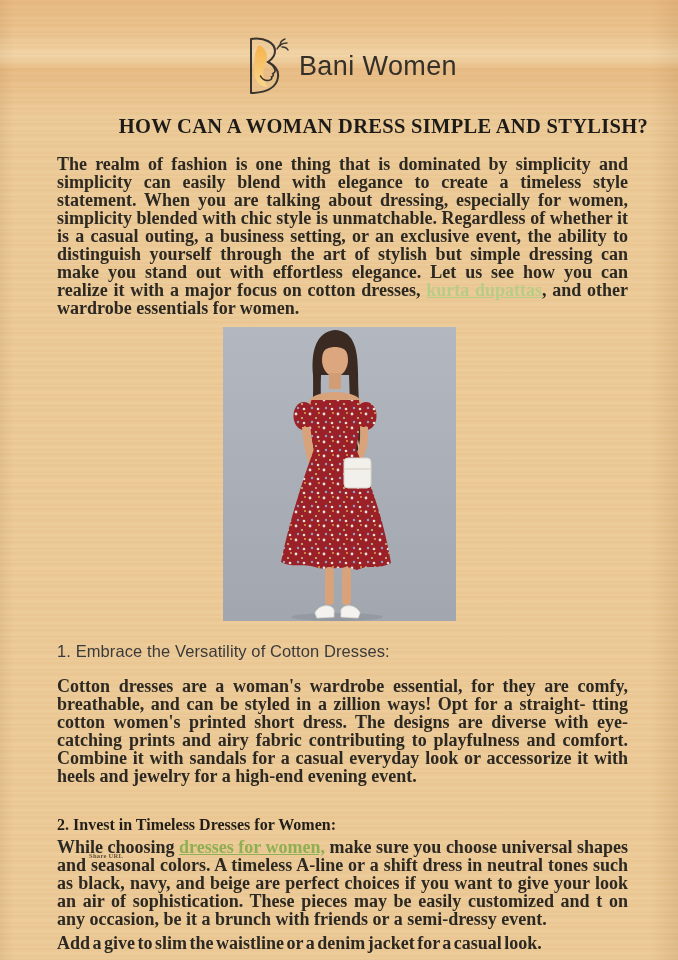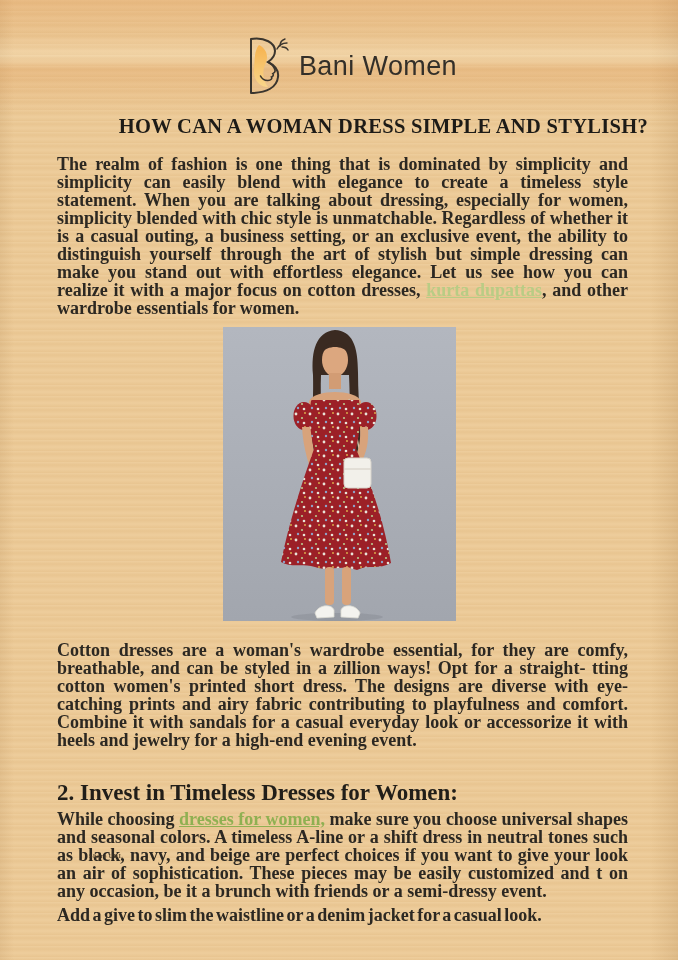--- a/index.html
+++ b/index.html
@@ -42,21 +42,21 @@
   a.link-light{color:#b9cc85;text-decoration:underline;font-weight:700;cursor:pointer;}
   a.link-green{color:#8fb052;text-decoration:underline;font-weight:700;cursor:pointer;}
   figure.hero{margin:10px auto 0 auto;width:233px;}
   h2.h-sans{
     margin:17px 50px 0 57px;
     font-family:"Liberation Sans", sans-serif;
     font-size:16.5px;font-weight:400;color:#3a3a3a;letter-spacing:0.1px;
   }
   h2.h-serif{
     margin:31px 50px 0 57px;
-    font-size:23px;font-weight:700;color:#211e19;
+    font-size:16px;font-weight:700;color:#211e19;
   }
   p.s1{margin-top:16px;}
   p.s2{margin-top:4px;}
   p.closing{
     margin-top:6px;text-align:left;word-spacing:-2px;
   }
   .watermark{
     position:absolute;left:89px;top:852px;
     font-size:6.5px;font-weight:700;color:#4a3c28;opacity:.85;
     letter-spacing:0.3px;
@@ -131,20 +131,21 @@
       <path d="M91,122 L133,122 C150,160 162,200 168,236 C156,243 146,237 134,243 C118,237 104,245 92,240 C78,236 68,241 58,235 C66,196 78,158 91,122 Z" fill="url(#floral)"></path>
       <rect x="121" y="131" width="27" height="30" rx="4" fill="#f2f0ea" stroke="#d8d4cc"></rect>
       <path d="M121,142 L148,142" stroke="#ddd8cf" stroke-width="1.5" fill="none"></path>
       <rect x="102" y="240" width="9" height="38" rx="4" fill="#d8a37b"></rect>
       <rect x="119" y="240" width="9" height="38" rx="4" fill="#d8a37b"></rect>
       <path d="M92,286 C96,277 109,277 111,283 L111,290 L94,291 Z" fill="#f4f3ef" stroke="#dcdad2" stroke-width="0.8"></path>
       <path d="M137,286 C133,277 120,277 118,283 L118,290 L135,291 Z" fill="#f4f3ef" stroke="#dcdad2" stroke-width="0.8"></path>
     </svg>
   </figure>
 
+  <h2 class="h-sans">1. Embrace the Versatility of Cotton Dresses:</h2>
   <p class="body s1">Cotton dresses are a woman's wardrobe essential, for they are comfy, breathable, and can be styled in a zillion ways! Opt for a straight- tting cotton women's printed short dress. The designs are diverse with eye-catching prints and airy fabric contributing to playfulness and comfort. Combine it with sandals for a casual everyday look or accessorize it with heels and jewelry for a high-end evening event.</p>
 
   <h2 class="h-serif">2. Invest in Timeless Dresses for Women:</h2>
   <p class="body s2"><span>While choosing </span><a class="link-green">dresses for women,</a><span> make sure you choose universal shapes and seasonal colors. A timeless A-line or a shift dress in neutral tones such as black, navy, and beige are perfect choices if you want to give your look an air of sophistication. These pieces may be easily customized and t on any occasion, be it a brunch with friends or a semi-dressy event.</span></p>
 
   <div class="watermark">Share URL</div>
 
   <p class="body closing">Add a give to slim the waistline or a denim jacket for a casual look.</p>
 
 

